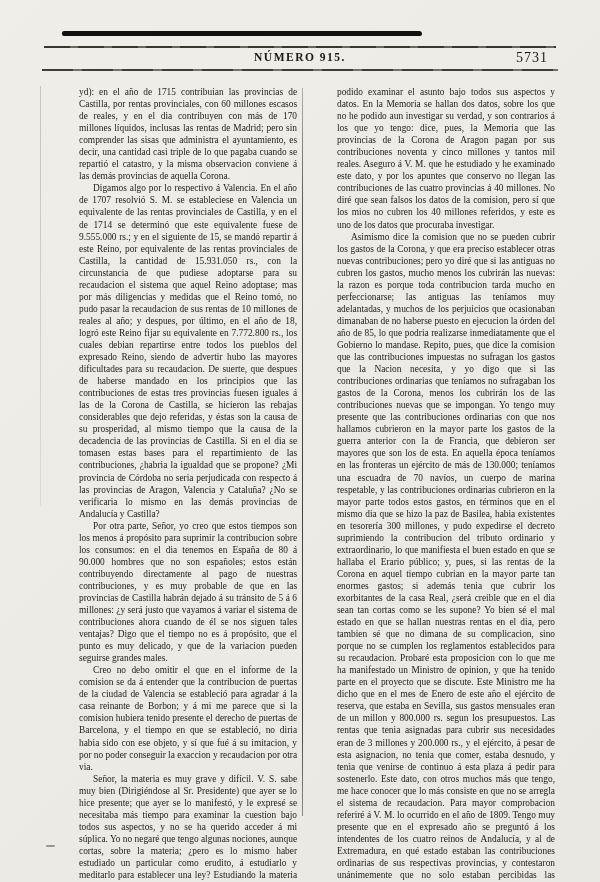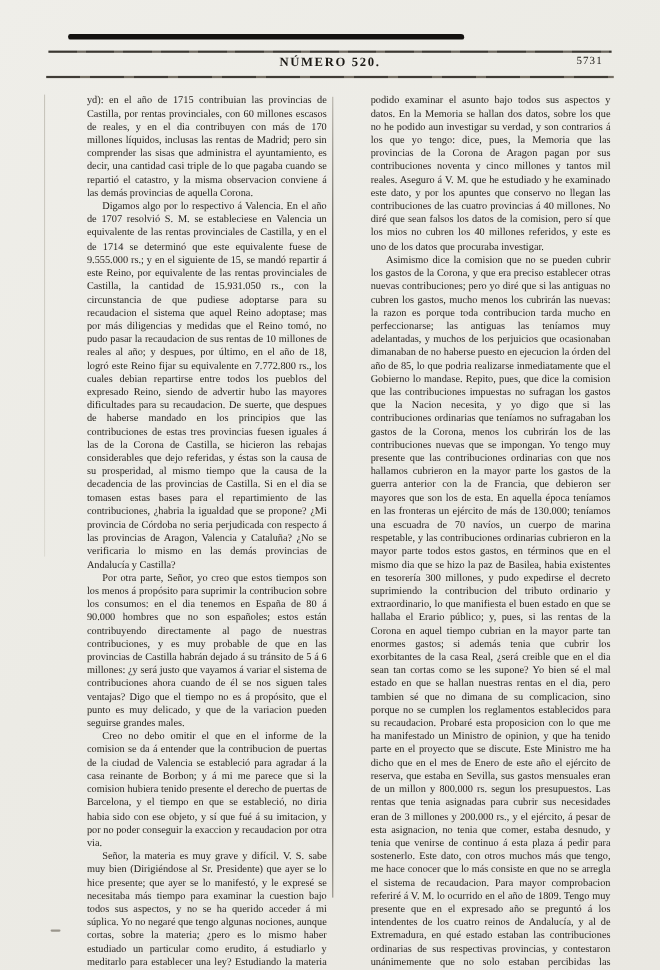--- a/index.html
+++ b/index.html
@@ -56,21 +56,21 @@
     width: 100%;
     text-align: center;
     font-size: 11.5px;
     font-weight: bold;
     letter-spacing: 1.5px;
     color: #1b1915;
   }
   .header-page {
     position: absolute;
     top: 50px; right: 52px;
-    font-size: 10px;
+    font-size: 14px;
     letter-spacing: 1px;
     color: #1b1915;
   }
   .columns {
     position: absolute;
     top: 86px; left: 50px;
     width: 505px;
     display: flex;
   }
   .col {
@@ -96,21 +96,21 @@
   .stage-dir { }
 </style>
 </head>
 <body>
 
 <div class="page">
 
   <div class="artifact-bar"></div>
   <div class="rule-top"></div>
 
-  <div class="header-issue">NÚMERO 520.</div>
+  <div class="header-issue">NÚMERO 915.</div>
   <div class="header-page">5731</div>
 
   <div class="rule-bottom"></div>
   <div class="edge-smudge"></div>
   <div class="corner-mark"></div>
 
   <div class="columns">
 
     <div class="col col-left">
       <p class="no-indent">yd): en el año de 1715 contribuian las provincias de Castilla, por rentas provinciales, con 60 millones escasos de reales, y en el dia contribuyen con más de 170 millones líquidos, inclusas las rentas de Madrid; pero sin comprender las sisas que administra el ayuntamiento, es decir, una cantidad casi triple de lo que pagaba cuando se repartió el catastro, y la misma observacion conviene á las demás provincias de aquella Corona.</p>

